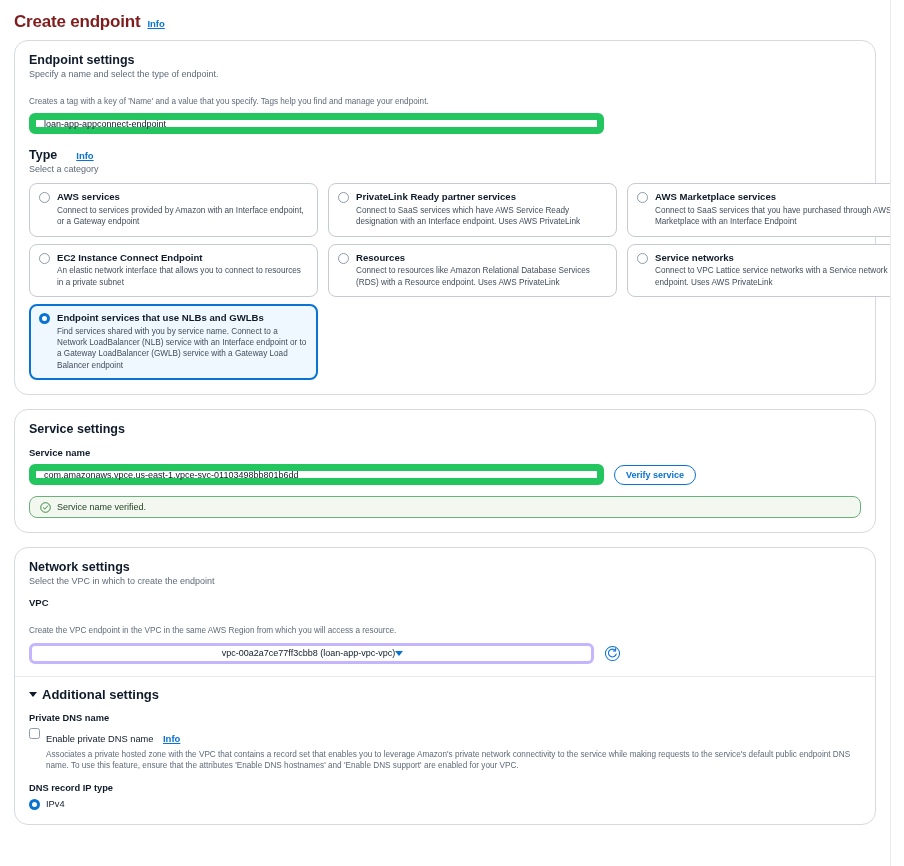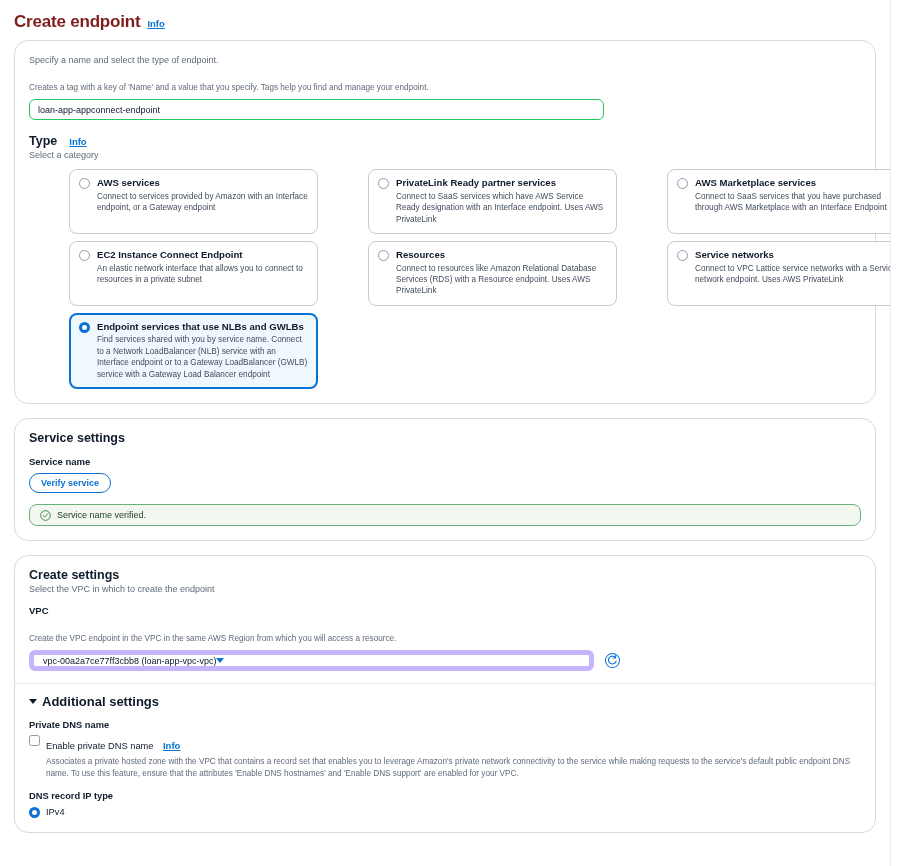--- a/index.html
+++ b/index.html
@@ -42,59 +42,58 @@
   .panel-sub { font-size: 9px; color: #5f6b7a; margin-top: 2px; }
 
   
   .field { margin-top: 11px; }
   .field-label { font-size: 9.5px; font-weight: 700; color: #0f1b2a; }
   .field-label .opt { font-weight: 400; font-style: italic; color: #5f6b7a; }
   .field-desc { font-size: 8.2px; color: #5f6b7a; margin-top: 17px; line-height: 1.35; }
   .text-input {
     margin-top: 6px;
     height: 21px;
-    border: 1px solid #22c55e;
+    border: 7px solid #22c55e;
     border-radius: 6px;
     background: #fff;
     font-size: 9px;
     color: #0f1b2a;
     padding: 0 8px;
     display: flex; align-items: center;
     width: 575px;
   }
   .row-inline { display: flex; align-items: center; gap: 10px; }
 
   .btn-outline {
     height: 20px; padding: 0 11px;
     border: 1px solid #0972d3; border-radius: 14px;
     color: #0972d3; font-size: 9px; font-weight: 700;
     display: inline-flex; align-items: center; justify-content: center;
     background: #fff; cursor: pointer; white-space: nowrap;
   }
 
   
-  .section-head-row { display: flex; align-items: baseline; gap: 12px; margin-top: 14px; }
+  .section-head-row { display: flex; align-items: baseline; gap: 19px; margin-top: 14px; }
   .section-title { font-size: 12.5px; font-weight: 700; color: #0f1b2a; }
   .section-sub { font-size: 9px; color: #5f6b7a; margin-top: 2px; }
 
   .type-grid {
     margin-top: 9px;
     display: grid;
     grid-template-columns: 289px 289px 280px;
     gap: 7px 10px;
   }
   .type-card {
     border: 1px solid #c6cad2;
     border-radius: 8px;
     background: #fff;
     padding: 7px 9px 8px 9px;
     display: flex; gap: 7px;
     cursor: pointer;
     min-height: 46px;
-    margin-left: 40px;
   }
   .type-card.selected {
     border: 2px solid #0972d3;
     background: #f0f8ff;
     padding: 6px 8px 7px 8px;
   }
   .type-card .tc-body { flex: 1; }
   .tc-title { font-size: 9.6px; font-weight: 700; color: #0f1b2a; line-height: 1.2; }
   .tc-desc { font-size: 8.2px; color: #414d5c; margin-top: 2px; line-height: 1.4; }
 
@@ -126,23 +125,23 @@
     height: 22px;
     display: flex; align-items: center; gap: 6px;
     padding: 0 10px;
     font-size: 9px; color: #1d3d1f;
   }
   .ico-check-circle { width: 11px; height: 11px; flex: 0 0 auto; }
 
   
   .select {
     margin-top: 6px; height: 21px;
-    border: 5px solid #c4b5fd; border-radius: 6px; background: #fff;
+    border: 3px solid #c4b5fd; border-radius: 6px; background: #fff;
     font-size: 9px; color: #0f1b2a;
-    display: flex; align-items: center; justify-content: flex-start;
+    display: flex; align-items: center; justify-content: center;
     padding: 0 7px 0 9px;
     cursor: pointer;
   }
   .caret { width: 0; height: 0; border-left: 4px solid transparent; border-right: 4px solid transparent; border-top: 5px solid #0972d3; }
   .refresh-btn { width: 17px; height: 17px; display: inline-flex; align-items: center; justify-content: center; cursor: pointer; }
 
   
   .divider { height: 1px; background: #e9ebed; margin: 12px -14px 0 -14px; }
   .disclosure { display: flex; align-items: center; gap: 5px; margin-top: 10px; cursor: pointer; }
   .disclosure .tri { width: 0; height: 0; border-left: 4px solid transparent; border-right: 4px solid transparent; border-top: 5px solid #0f1b2a; }
@@ -162,20 +161,21 @@
   <div class="content">
 
     <div class="page-head">
       <div class="page-title-row">
         <span class="page-title">Create endpoint</span>
         <span class="info-link">Info</span>
       </div>
     </div>
 
     <div class="panel">
+      <div class="panel-title">Endpoint settings</div>
       <div class="panel-sub">Specify a name and select the type of endpoint.</div>
 
       <div class="field">
         <div class="field-desc">Creates a tag with a key of 'Name' and a value that you specify. Tags help you find and manage your endpoint.</div>
         <div class="text-input">loan-app-appconnect-endpoint</div>
       </div>
 
       <div class="section-head-row">
         <span class="section-title">Type</span>
         <span class="info-link">Info</span>
@@ -242,36 +242,37 @@
 
       </div>
     </div>
 
     <div class="panel">
       <div class="panel-title">Service settings</div>
 
       <div class="field">
         <div class="field-label">Service name</div>
         <div class="row-inline">
+          <div class="text-input">com.amazonaws.vpce.us-east-1.vpce-svc-01103498bb801b6dd</div>
           <div class="btn-outline" style="margin-top:6px">Verify service</div>
         </div>
       </div>
 
 
       <div class="alert-success">
         <svg class="ico-check-circle" viewBox="0 0 16 16">
           <circle cx="8" cy="8" r="7" fill="none" stroke="#2f7d32" stroke-width="1.3"></circle>
           <path d="M4.8 8.2 L7 10.4 L11.3 5.6" fill="none" stroke="#2f7d32" stroke-width="1.3" stroke-linecap="round" stroke-linejoin="round"></path>
         </svg>
         <span>Service name verified.</span>
       </div>
     </div>
 
     <div class="panel">
-      <div class="panel-title">Create settings</div>
+      <div class="panel-title">Network settings</div>
       <div class="panel-sub">Select the VPC in which to create the endpoint</div>
 
       <div class="field">
         <div class="field-label">VPC</div>
         <div class="field-desc">Create the VPC endpoint in the VPC in the same AWS Region from which you will access a resource.</div>
         <div class="row-inline">
           <div class="select" style="width:565px">
             <span>vpc-00a2a7ce77ff3cbb8 (loan-app-vpc-vpc)</span>
             <span class="caret"></span>
           </div>

